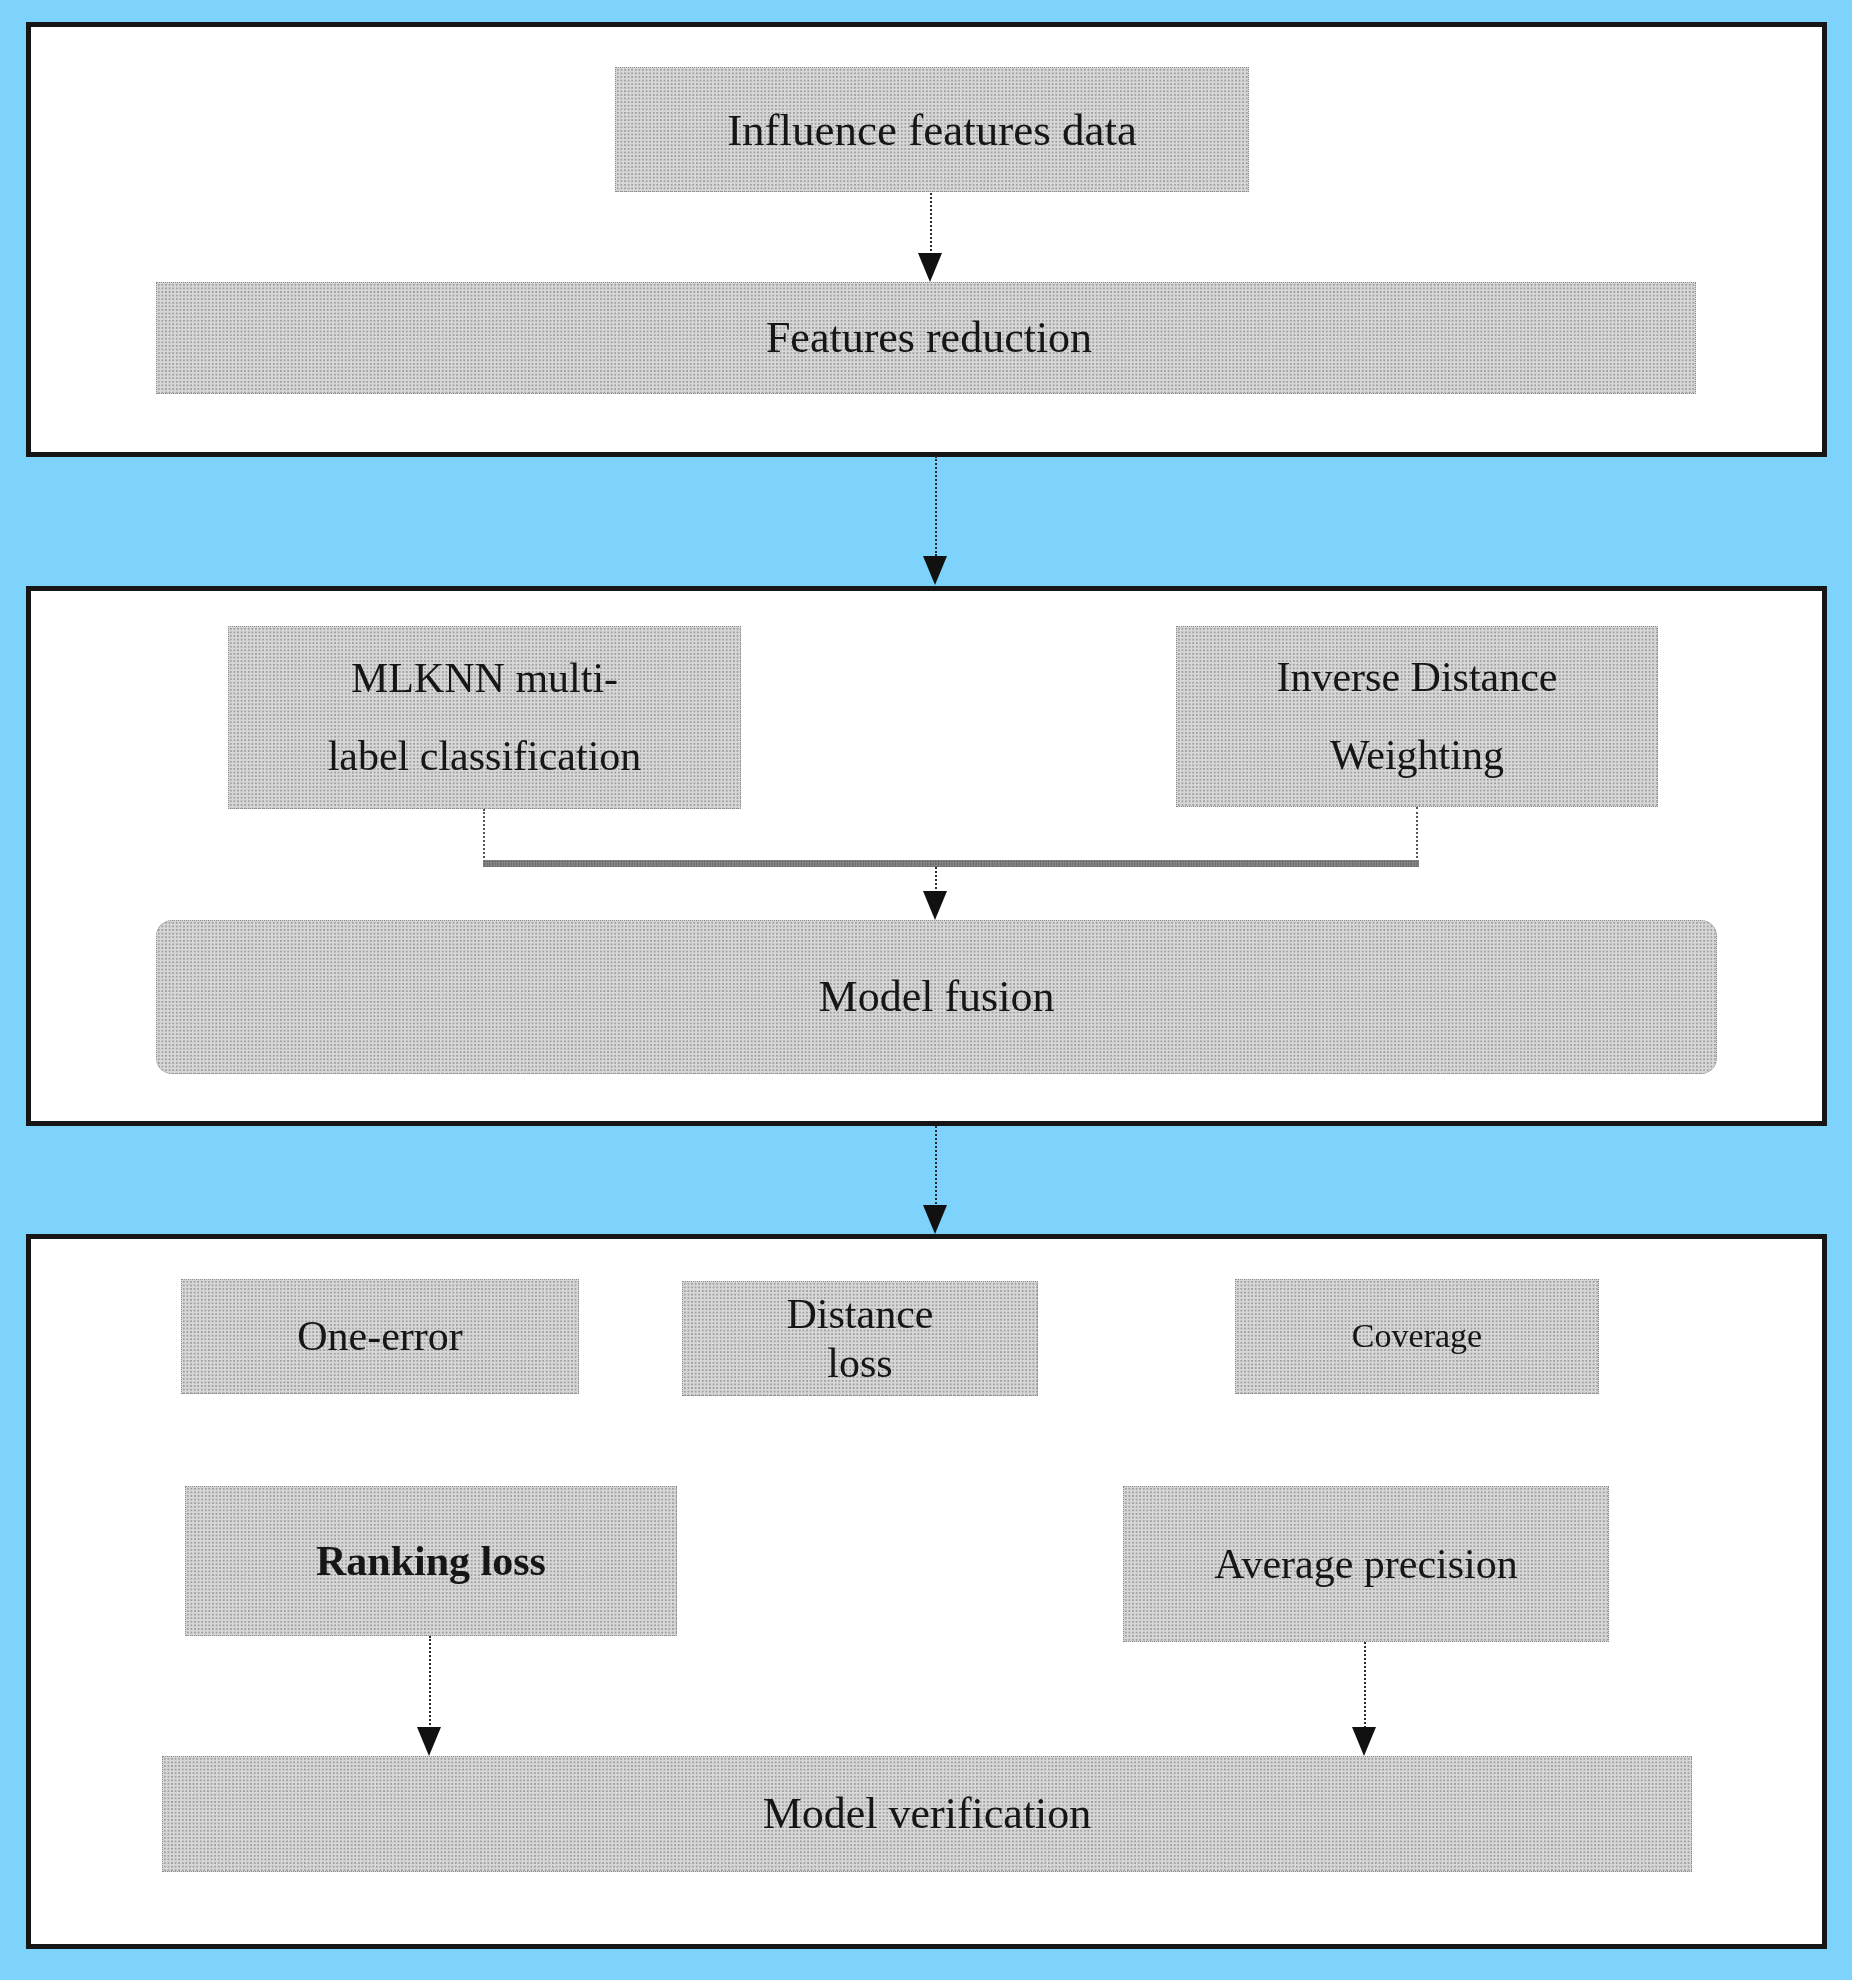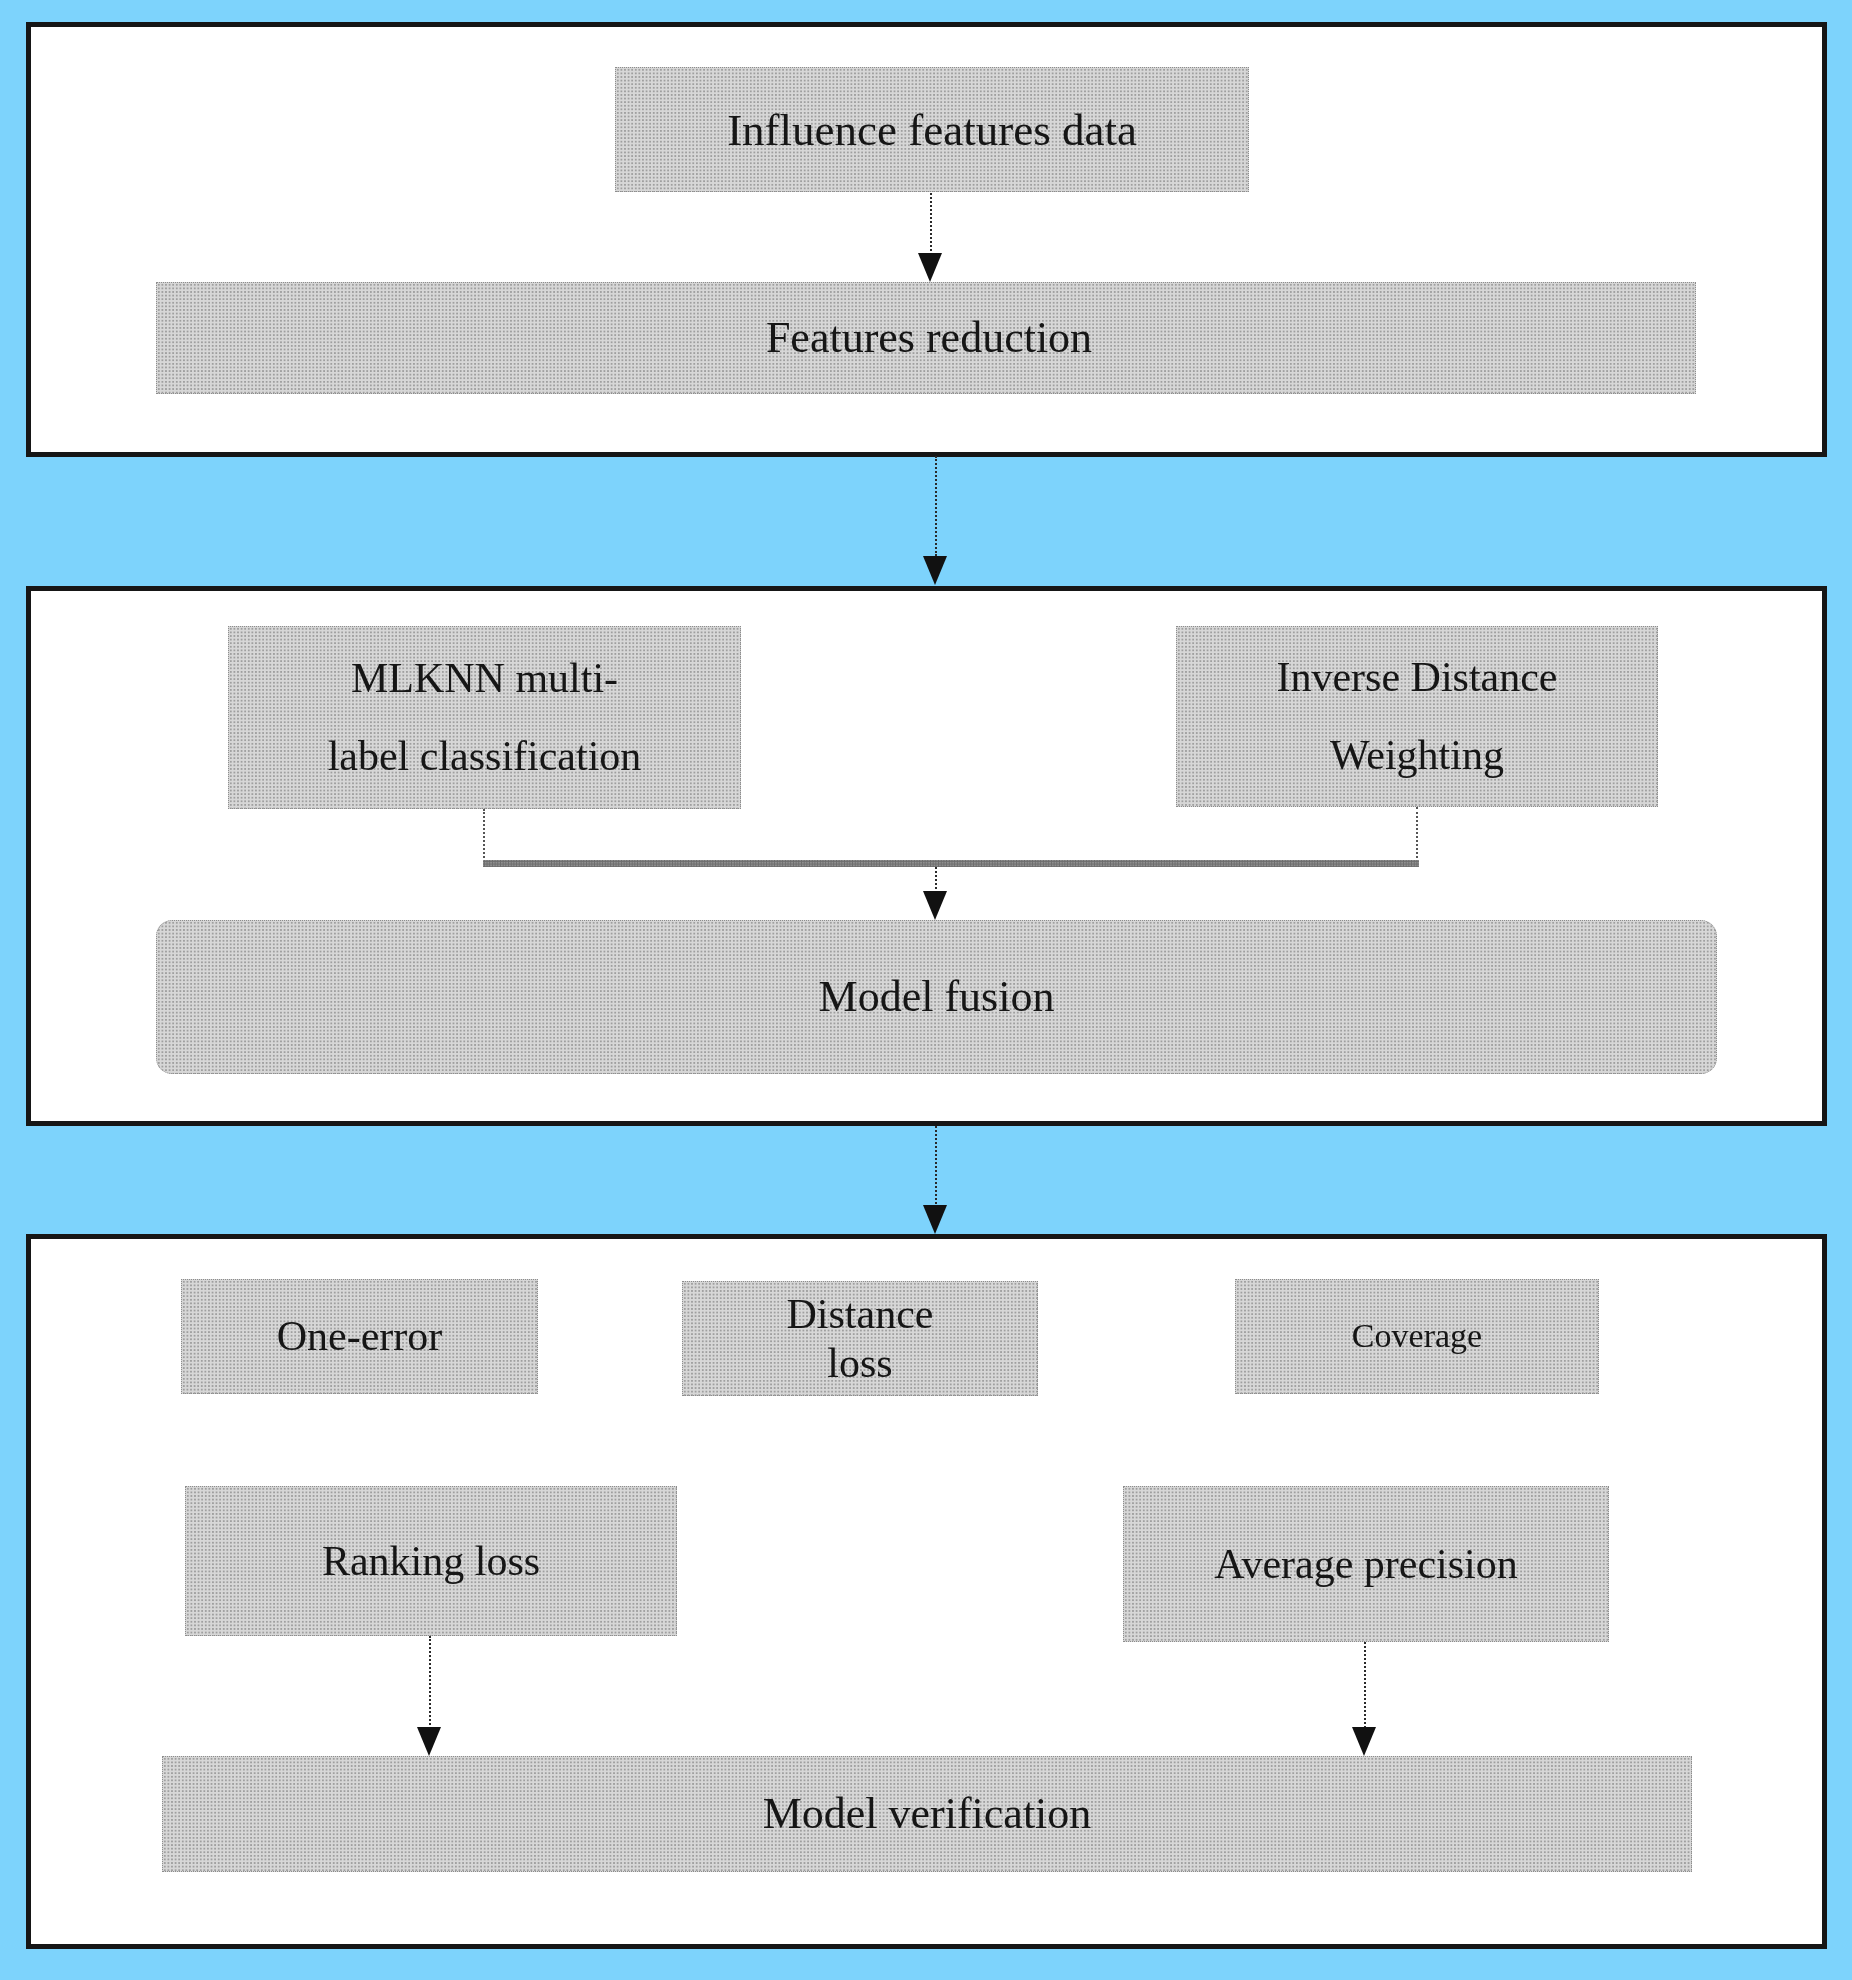--- a/index.html
+++ b/index.html
@@ -31,24 +31,24 @@
     text-align:center;color:#161616;
     font-size:44px;line-height:1.2;
   }
   .node .ln{display:block;}
 
   #node-influence{left:615px;top:67px;width:634px;height:125px;font-size:45px;}
   #node-features-reduction{left:156px;top:282px;width:1540px;height:112px;padding-left:6px;}
   #node-mlknn{left:228px;top:626px;width:513px;height:183px;font-size:42px;line-height:1.85;}
   #node-idw{left:1176px;top:626px;width:482px;height:181px;font-size:42px;line-height:1.85;}
   #node-model-fusion{left:156px;top:920px;width:1561px;height:154px;border-radius:16px;}
-  #node-one-error{left:181px;top:1279px;width:357px;height:115px;font-size:42px;}
+  #node-one-error{left:181px;top:1279px;width:398px;height:115px;font-size:42px;}
   #node-hamming-loss{left:682px;top:1281px;width:356px;height:115px;font-size:42px;line-height:1.15;}
   #node-coverage{left:1235px;top:1279px;width:364px;height:115px;font-size:34px;}
-  #node-ranking-loss{left:185px;top:1486px;width:492px;height:150px;font-size:42px;}
+  #node-ranking-loss{left:185px;top:1486px;width:492px;height:150px;font-size:42px;font-weight:bold;}
   #node-average-precision{left:1123px;top:1486px;width:486px;height:156px;font-size:42px;}
   #node-model-verification{left:162px;top:1756px;width:1530px;height:116px;}
 
   
   .stem{
     position:absolute;width:0;
     border-left:2.7px dotted #2a2a2a;
   }
   .head{
     position:absolute;width:0;height:0;

